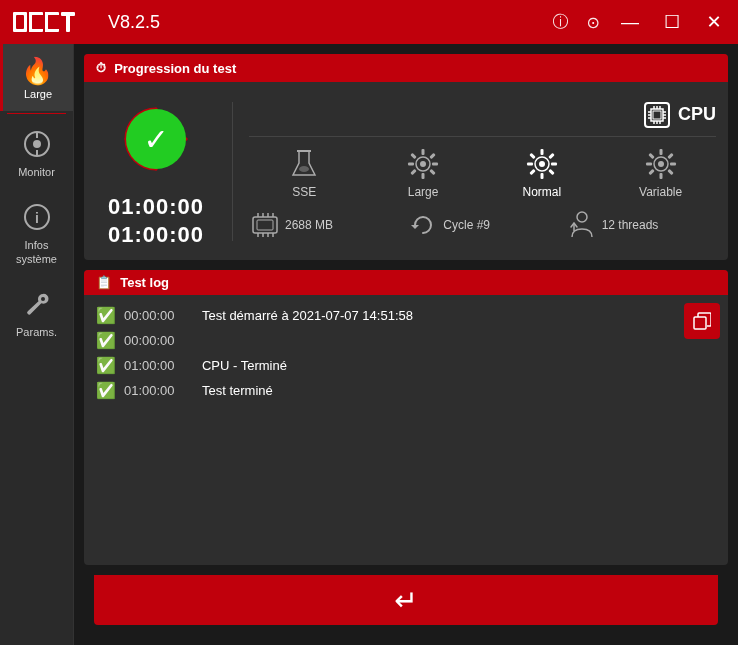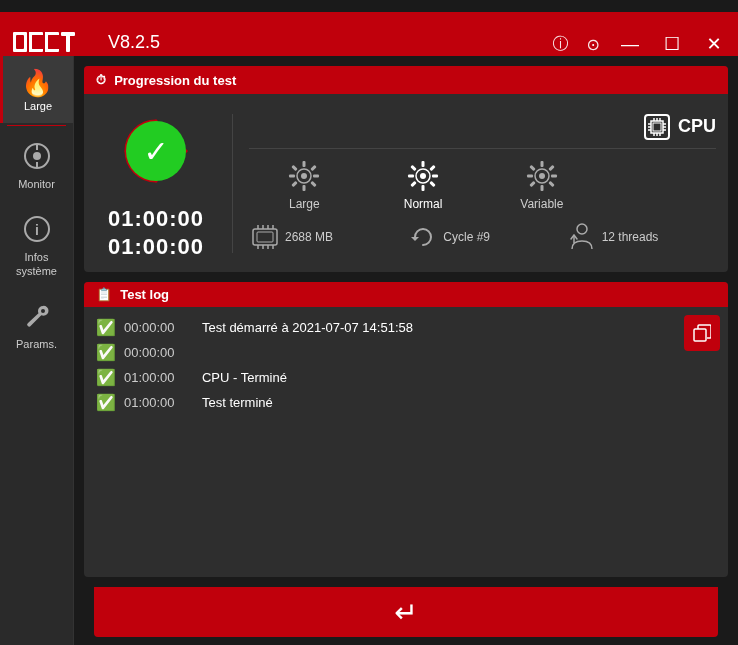--- a/index.html
+++ b/index.html
@@ -10,24 +10,23 @@
       font-family: 'Segoe UI', Arial, sans-serif;
       color: #fff;
       overflow: hidden;
     }
 
     
     .titlebar {
       background: #c0000c;
       height: 44px;
       display: flex;
-      align-items: flex-end;
+      align-items: center;
       padding: 0 12px;
       user-select: none;
-      margin-top: 12px;
     }
     .titlebar-logo {
       display: flex;
       align-items: center;
       gap: 8px;
     }
     .version-text {
       font-size: 18px;
       font-weight: 400;
       color: #fff;
@@ -457,20 +456,28 @@
                 <line x1="15" y1="6" x2="18" y2="6" stroke="white" stroke-width="1.5"></line>
                 <line x1="15" y1="9" x2="18" y2="9" stroke="white" stroke-width="1.5"></line>
                 <line x1="15" y1="12" x2="18" y2="12" stroke="white" stroke-width="1.5"></line>
               </svg>
             </div>
             <span>CPU</span>
           </div>
 
           <div class="cpu-stats">
 
+            <div class="stat-item">
+              <svg width="34" height="34" viewBox="0 0 34 34">
+                <path d="M12,4 L12,16 L6,28 L28,28 L22,16 L22,4 Z" stroke="#aaa" stroke-width="1.5" fill="none"></path>
+                <line x1="10" y1="4" x2="24" y2="4" stroke="#aaa" stroke-width="2"></line>
+                <ellipse cx="17" cy="22" rx="5" ry="3" fill="#aaa" opacity="0.4"></ellipse>
+              </svg>
+              <span class="stat-label">SSE</span>
+            </div>
 
             <div class="stat-item">
               <svg width="34" height="34" viewBox="0 0 34 34">
                 <circle cx="17" cy="17" r="7" stroke="#aaa" stroke-width="1.5" fill="none"></circle>
                 <circle cx="17" cy="17" r="3" fill="#aaa"></circle>
                 <rect x="15.5" y="2" width="3" height="6" rx="1" fill="#aaa"></rect>
                 <rect x="15.5" y="26" width="3" height="6" rx="1" fill="#aaa"></rect>
                 <rect x="2" y="15.5" width="6" height="3" rx="1" fill="#aaa"></rect>
                 <rect x="26" y="15.5" width="6" height="3" rx="1" fill="#aaa"></rect>
                 <rect x="6" y="6" width="3" height="6" rx="1" fill="#aaa" transform="rotate(-45 7.5 9)"></rect>

